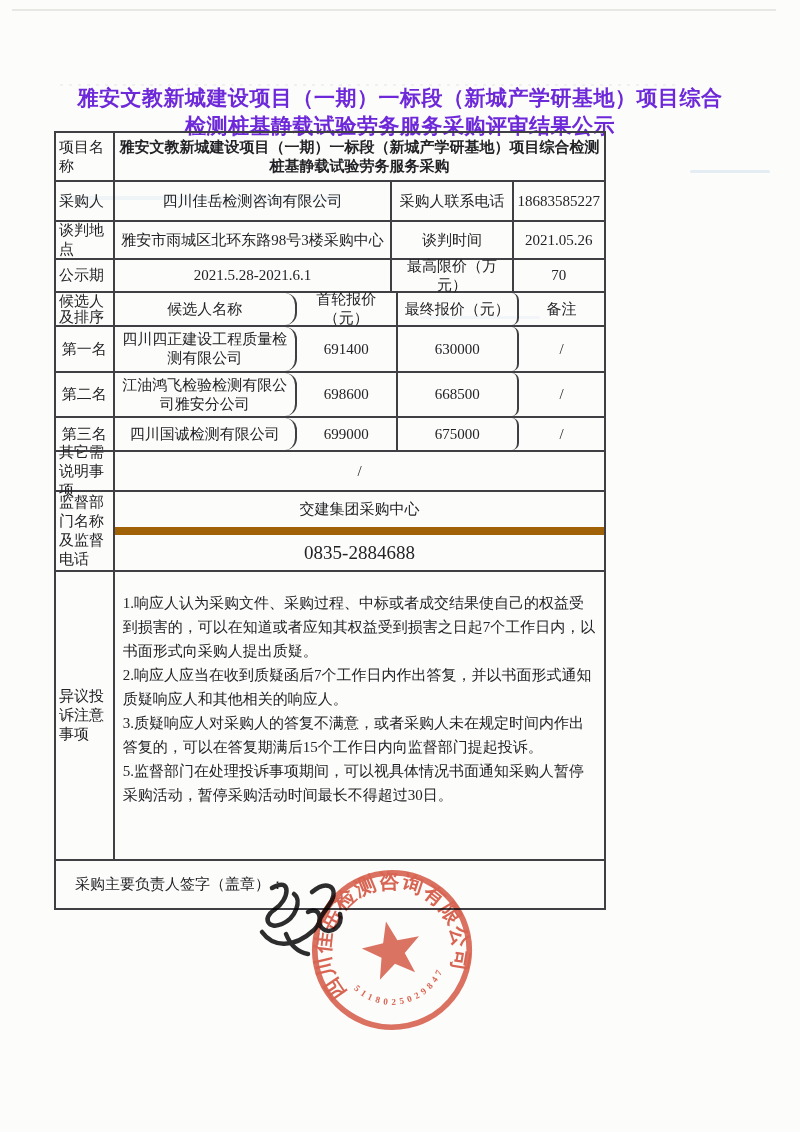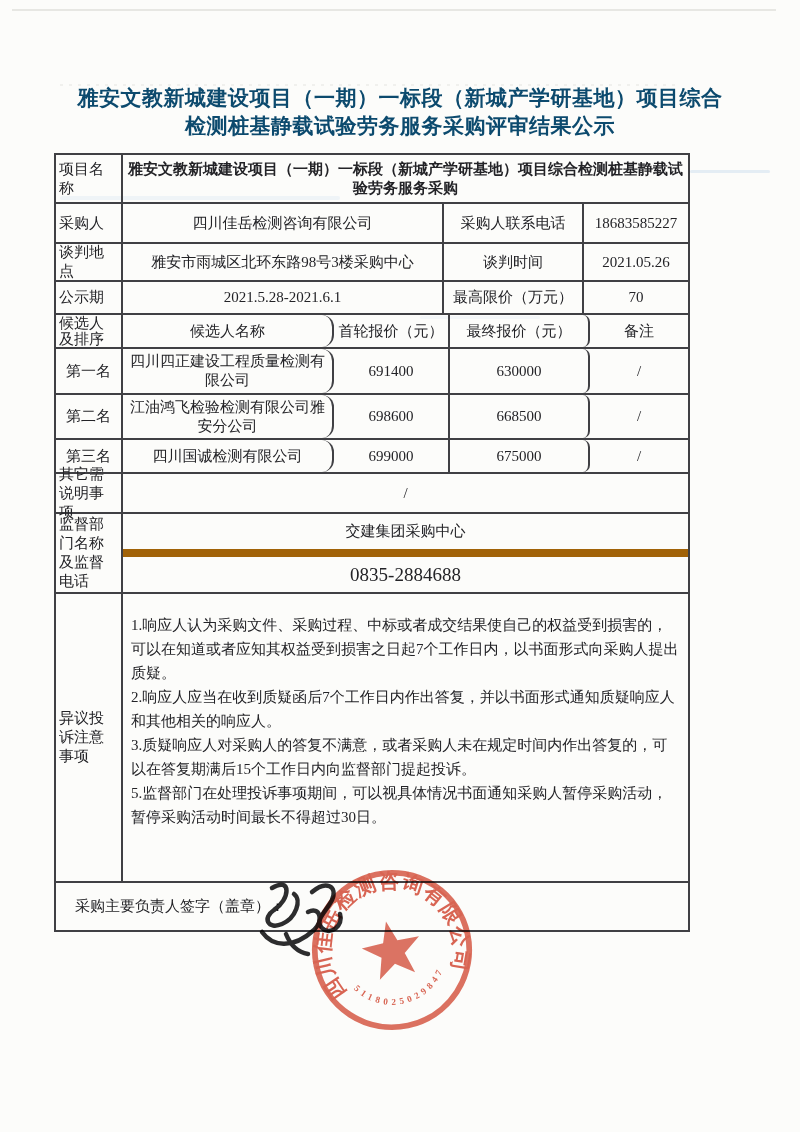--- a/index.html
+++ b/index.html
@@ -13,25 +13,25 @@
   .scan-line-top{position:absolute;left:12px;top:9px;width:764px;height:2px;background:#e4e4e0;opacity:.9;}
   .scan-speckle{position:absolute;left:60px;top:84px;width:620px;height:2px;
     background:repeating-linear-gradient(90deg,#ededea 0 3px,transparent 3px 9px);opacity:.8;}
   .scan-blue-1{position:absolute;left:690px;top:170px;width:80px;height:3px;background:#cfe0ee;opacity:.55;border-radius:2px;}
   .scan-blue-2{position:absolute;left:60px;top:196px;width:280px;height:4px;background:#dde8f2;opacity:.4;border-radius:2px;}
   .scan-blue-3{position:absolute;left:420px;top:316px;width:120px;height:3px;background:#e3ecf4;opacity:.35;border-radius:2px;}
 
   .title{
     position:absolute;top:84px;left:40px;width:720px;text-align:center;
     font-family:"Liberation Sans","DejaVu Sans",sans-serif;
-    font-weight:700;font-size:21px;line-height:28px;color:#0c4a6e;letter-spacing:.5px;
+    font-weight:700;font-size:21px;line-height:28px;color:#6d28d9;letter-spacing:.5px;
   }
 
   .doc-table{
-    position:absolute;left:54px;top:153px;width:636px;
+    position:absolute;left:54px;top:131px;width:552px;
     border:2px solid #404044;box-sizing:border-box;background:transparent;
   }
   .trow{display:flex;box-sizing:border-box;border-bottom:2px solid #404044;}
   .trow.last{border-bottom:none;}
   .cell{
     border-right:2px solid #404044;box-sizing:border-box;
     display:flex;align-items:center;font-size:15px;line-height:19px;
     padding:2px 3px;
   }
   .cell.end{border-right:none;}

